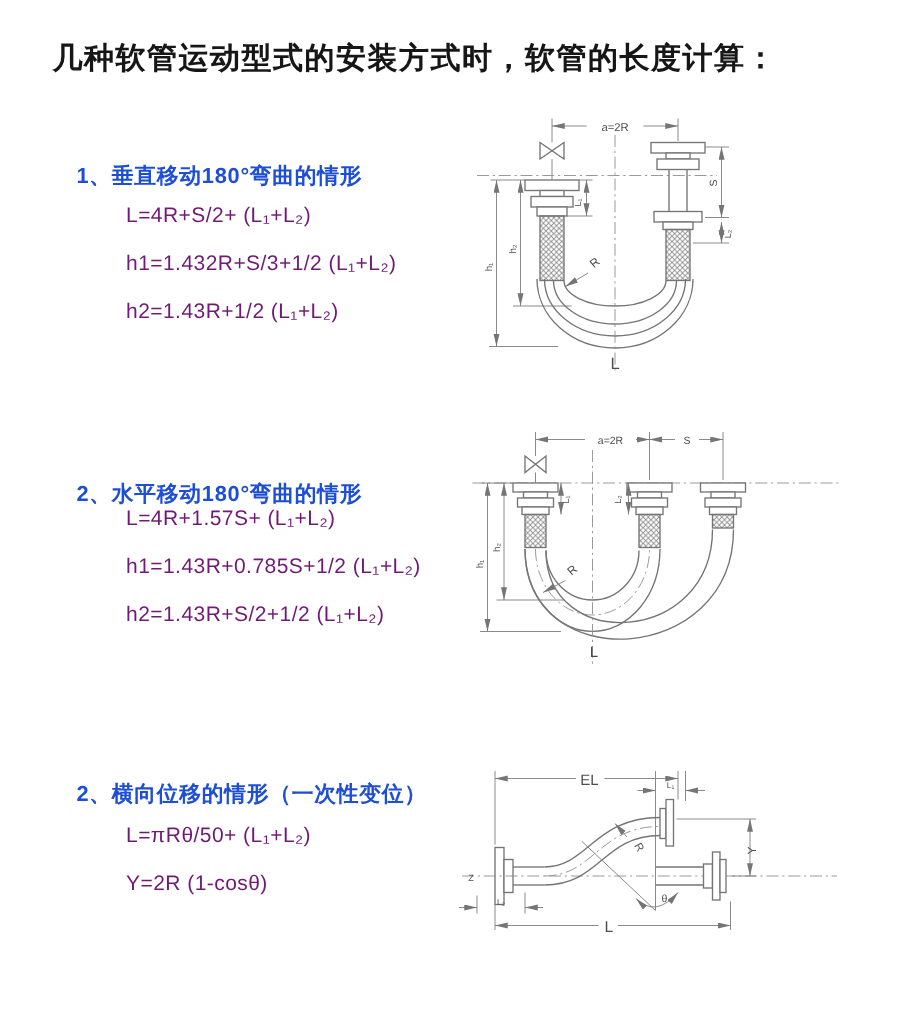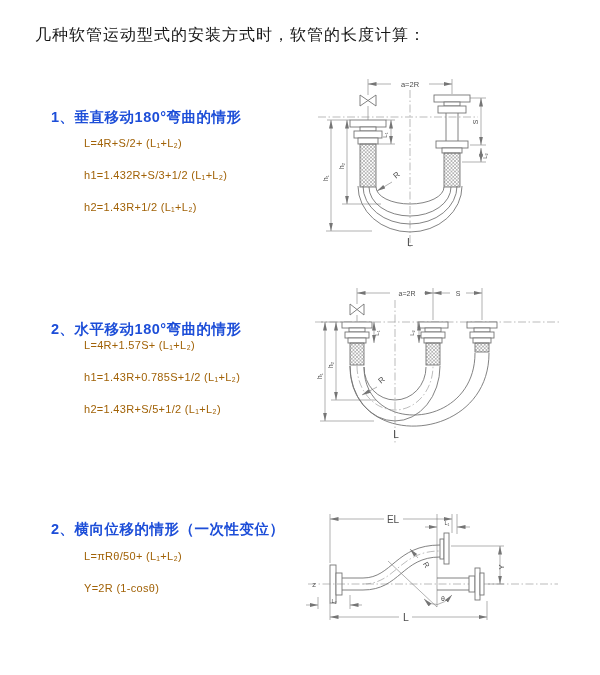--- a/index.html
+++ b/index.html
@@ -1,22 +1,22 @@
 <!DOCTYPE html>
 <html><head>
 <meta charset="utf-8">
 <style>
   html,body{margin:0;padding:0}
   body{width:600px;height:675px;position:relative;background:#ffffff;overflow:hidden;
        font-family:"Liberation Sans",sans-serif;}
-  .title{position:absolute;left:35px;top:25px;font-size:16px;font-weight:400;
+  .title{position:absolute;left:35px;top:25px;font-size:20px;font-weight:700;
          color:#161616;letter-spacing:1px;white-space:nowrap}
   .sec-h{position:absolute;font-size:14.5px;font-weight:700;color:#1d4ed8;
          letter-spacing:.5px;white-space:nowrap}
-  .formulas{position:absolute;font-size:11px;color:#a16207}
+  .formulas{position:absolute;font-size:14px;color:#701a75}
   .formulas .f{height:32px;line-height:32px;letter-spacing:.3px;white-space:nowrap}
   .diag{position:absolute}
   svg text{fill:#4d4d4d;font-family:"Liberation Sans",sans-serif}
   .ln{stroke:#757575;stroke-width:.9;fill:none}
   .th{stroke:#7d7d7d;stroke-width:.6;fill:none}
   .cl{stroke:#8f8f8f;stroke-width:.6;fill:none;stroke-dasharray:8 2.5 1.5 2.5}
   .fit{stroke:#757575;stroke-width:.9;fill:#ffffff}
   .braid{stroke:#757575;stroke-width:.9;fill:url(#hatch)}
 </style>
 </head>
@@ -123,21 +123,21 @@
     <text transform="translate(396,179) rotate(-40)" font-size="8">R</text>
     <line class="th" x1="392" y1="182" x2="377" y2="191" marker-end="url(#arrE)"></line>
   </g>
   <text x="410" y="246" font-size="11" text-anchor="middle" fill="#3c3c3c">L</text>
 </svg>
 
 <div class="sec-h" style="left:51px;top:320px">2、水平移动180°弯曲的情形</div>
 <div class="formulas" style="left:84px;top:329px">
   <div class="f">L=4R+1.57S+ (L₁+L₂)</div>
   <div class="f">h1=1.43R+0.785S+1/2 (L₁+L₂)</div>
-  <div class="f">h2=1.43R+S/5+1/2 (L₁+L₂)</div>
+  <div class="f">h2=1.43R+S/2+1/2 (L₁+L₂)</div>
 </div>
 
 <svg class="diag" style="left:305px;top:280px" width="295" height="185" viewBox="305 280 295 185">
   <g>
     <line class="th" x1="357" y1="288" x2="357" y2="304"></line>
     <line class="th" x1="433" y1="288" x2="433" y2="320"></line>
     <line class="th" x1="482" y1="288" x2="482" y2="320"></line>
     <line class="th" x1="357" y1="293" x2="390" y2="293" marker-start="url(#arrS)"></line>
     <line class="th" x1="424" y1="293" x2="433" y2="293" marker-end="url(#arrE)"></line>
     <text x="407" y="296" font-size="7" text-anchor="middle">a=2R</text>

